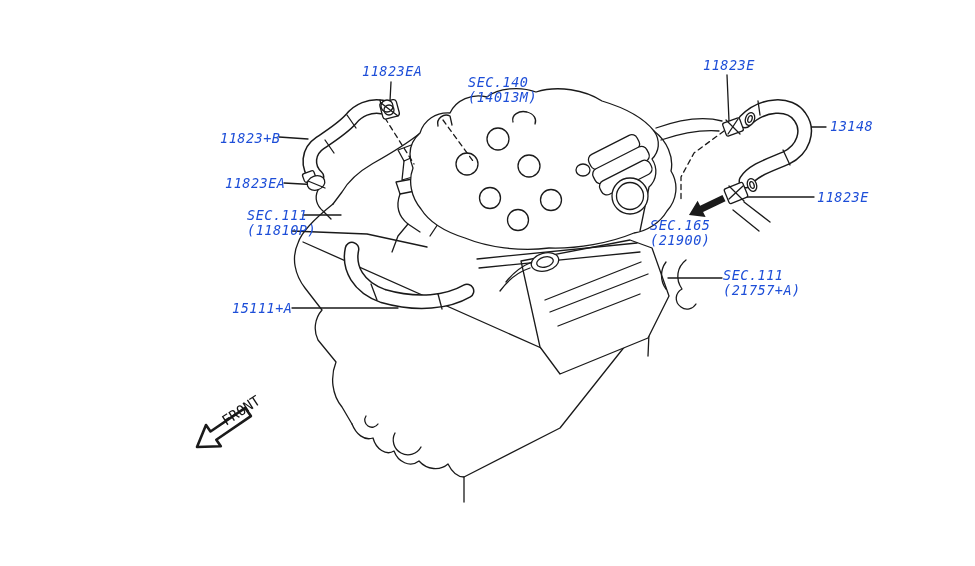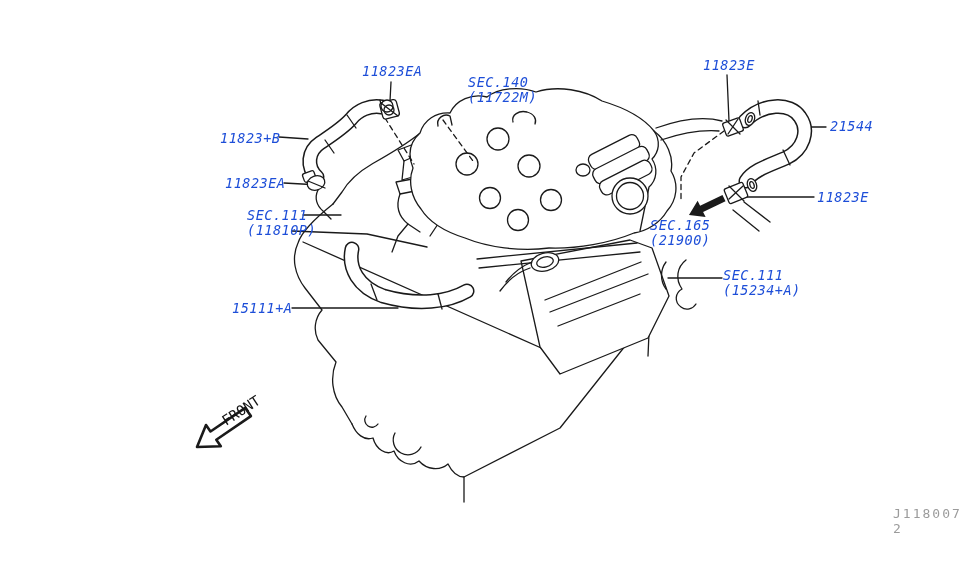--- a/index.html
+++ b/index.html
@@ -172,29 +172,29 @@
       <text transform="translate(226,426) rotate(-33)" font-size="14" stroke="none">FRONT</text>
     </g>
   </svg>
 
   <div class="co" style="left:362px;top:64px">
     <span>11823EA</span>
   </div>
 
   <div class="co" style="left:468px;top:75px">
     <span>SEC.140</span>
-    <span>(11722M)</span>
+    <span>(14013M)</span>
   </div>
 
   <div class="co" style="left:703px;top:58px">
     <span>11823E</span>
   </div>
 
   <div class="co" style="left:830px;top:119px">
-    <span>21544</span>
+    <span>13148</span>
   </div>
 
   <div class="co" style="left:220px;top:131px">
     <span>11823+B</span>
   </div>
 
   <div class="co" style="left:225px;top:176px">
     <span>11823EA</span>
   </div>
 
@@ -207,24 +207,21 @@
     <span>SEC.165</span>
     <span>(21900)</span>
   </div>
 
   <div class="co" style="left:817px;top:190px">
     <span>11823E</span>
   </div>
 
   <div class="co" style="left:723px;top:268px">
     <span>SEC.111</span>
-    <span>(15234+A)</span>
+    <span>(21757+A)</span>
   </div>
 
   <div class="co" style="left:232px;top:301px">
     <span>15111+A</span>
   </div>
 
-  <div class="watermark" style="left:893px;top:506px">
-    <span>J118007 2</span>
-  </div>
 
 </div>
 
 </body></html>

